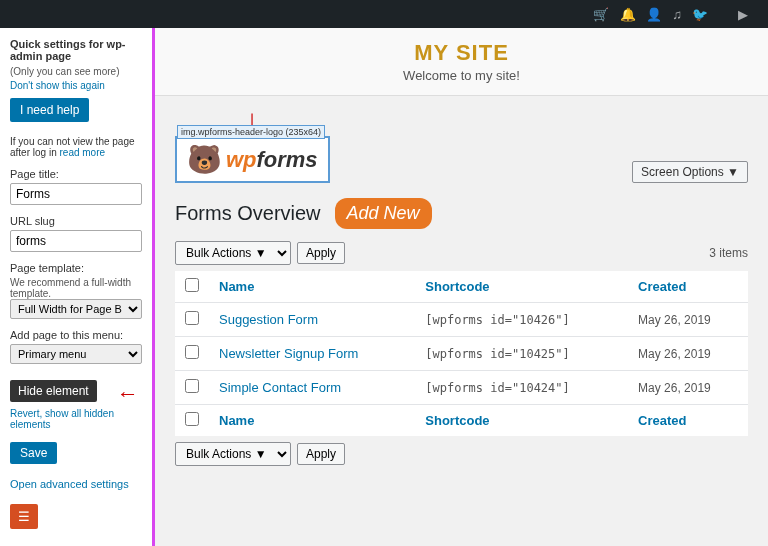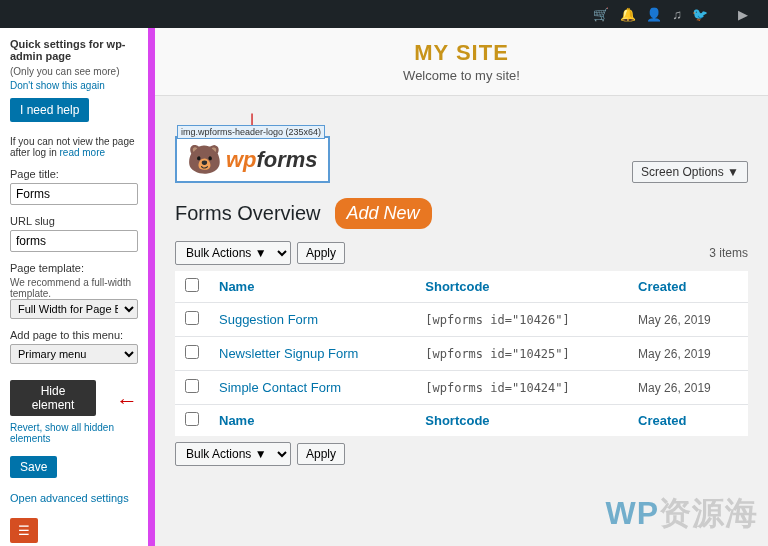--- a/index.html
+++ b/index.html
@@ -5,21 +5,21 @@
     * { box-sizing: border-box; margin: 0; padding: 0; }
     body { font-family: -apple-system, BlinkMacSystemFont, "Segoe UI", Arial, sans-serif; font-size: 13px; background: #f1f1f1; color: #333; display: flex; flex-direction: column; height: 546px; overflow: hidden; }
 
     
     .admin-bar { background: #1d2327; height: 28px; display: flex; align-items: center; justify-content: flex-end; padding: 0 10px; }
 
     
     .main-layout { display: flex; flex: 1; overflow: hidden; }
 
     
-    .sidebar { width: 155px; background: #fff; border-right: 7px solid #d946ef; overflow-y: auto; padding: 10px; flex-shrink: 0; }
+    .sidebar { width: 155px; background: #fff; border-right: 3px solid #d946ef; overflow-y: auto; padding: 10px; flex-shrink: 0; }
     .sidebar-title { font-size: 11px; font-weight: 600; color: #333; margin-bottom: 4px; }
     .sidebar-link { font-size: 10px; color: #0073aa; cursor: pointer; }
     .sidebar-btn-blue { background: #0073aa; color: #fff; border: none; padding: 5px 10px; font-size: 12px; cursor: pointer; border-radius: 2px; margin: 6px 0; display: inline-block; }
     .sidebar-section { margin-top: 10px; }
     .sidebar-label { font-size: 11px; color: #333; margin-bottom: 3px; display: block; }
     .sidebar-input { width: 100%; border: 1px solid #aaa; padding: 3px 5px; font-size: 12px; border-radius: 2px; }
     .sidebar-select { width: 100%; border: 1px solid #aaa; padding: 2px 3px; font-size: 11px; border-radius: 2px; }
     .sidebar-text { font-size: 10px; color: #555; margin-top: 3px; }
     .sidebar-hide-btn { background: #333; color: #fff; border: none; padding: 4px 8px; font-size: 12px; cursor: pointer; border-radius: 2px; margin: 6px 0; display: inline-flex; align-items: center; gap: 4px; }
     .sidebar-save-btn { background: #0073aa; color: #fff; border: none; padding: 4px 10px; font-size: 12px; cursor: pointer; border-radius: 2px; margin: 4px 0; display: inline-block; }
@@ -251,20 +251,15 @@
 
       <div class="bottom-controls">
         <select class="bulk-actions-select">
           <option>Bulk Actions ▼</option>
         </select>
         <button class="apply-btn">Apply</button>
       </div>
 
     </div>
 
-    <div style="position:absolute;bottom:10px;right:10px;display:flex;align-items:center;gap:3px;pointer-events:none;opacity:0.75;">
-      <span style="font-size:32px;font-weight:900;color:rgba(180,180,180,0.6);letter-spacing:1px;">
-        <span style="color:#0073aa;opacity:0.7;">WP</span><span style="color:#aaa;opacity:0.7;">资源海</span>
-      </span>
-    </div>
 
   </div>
 </div>
 
 </body></html>

